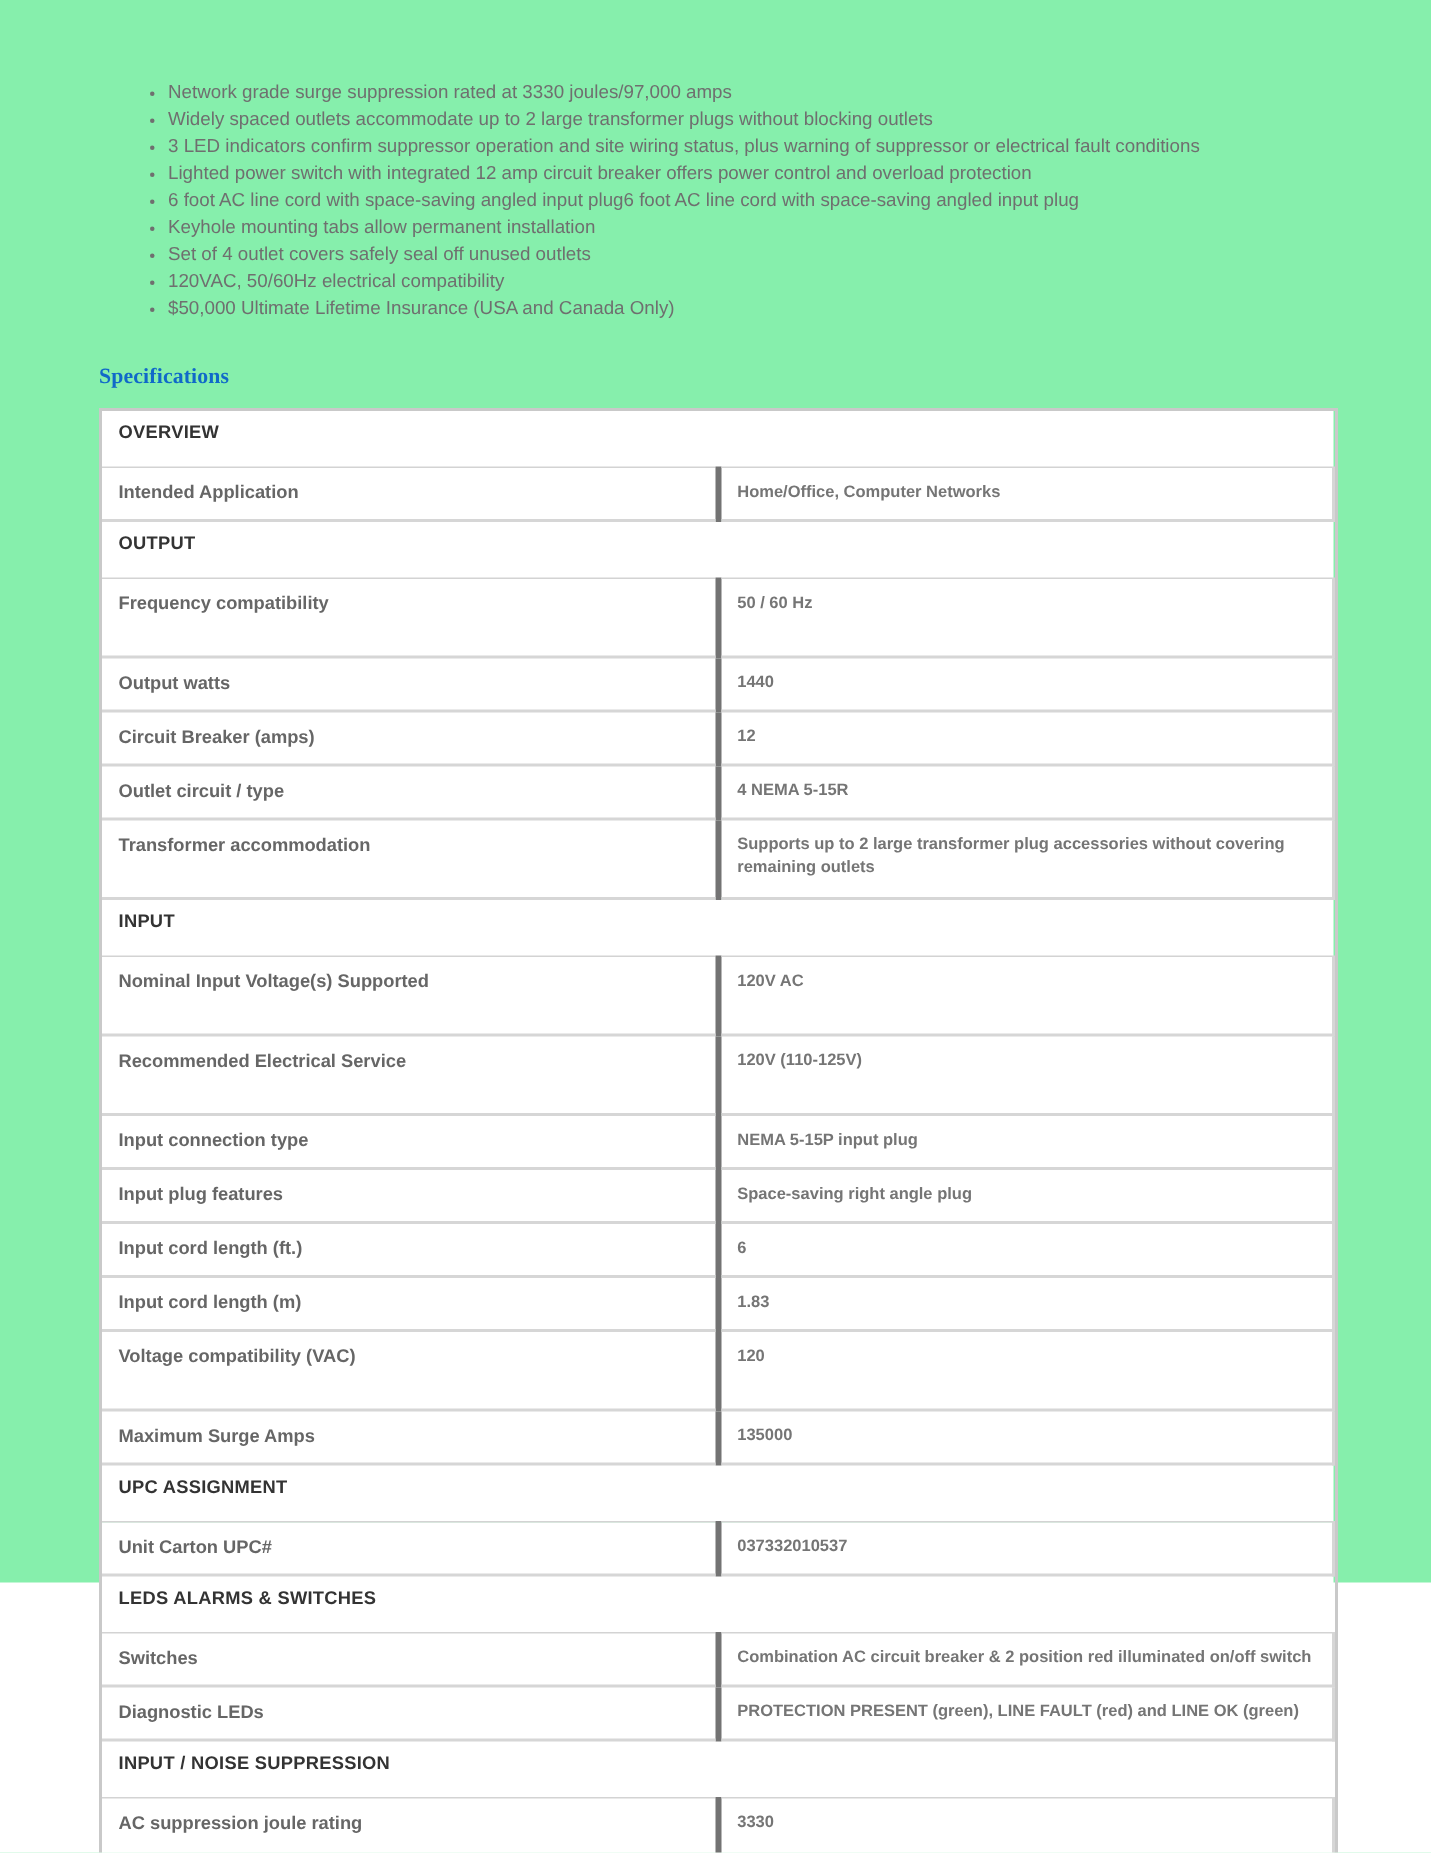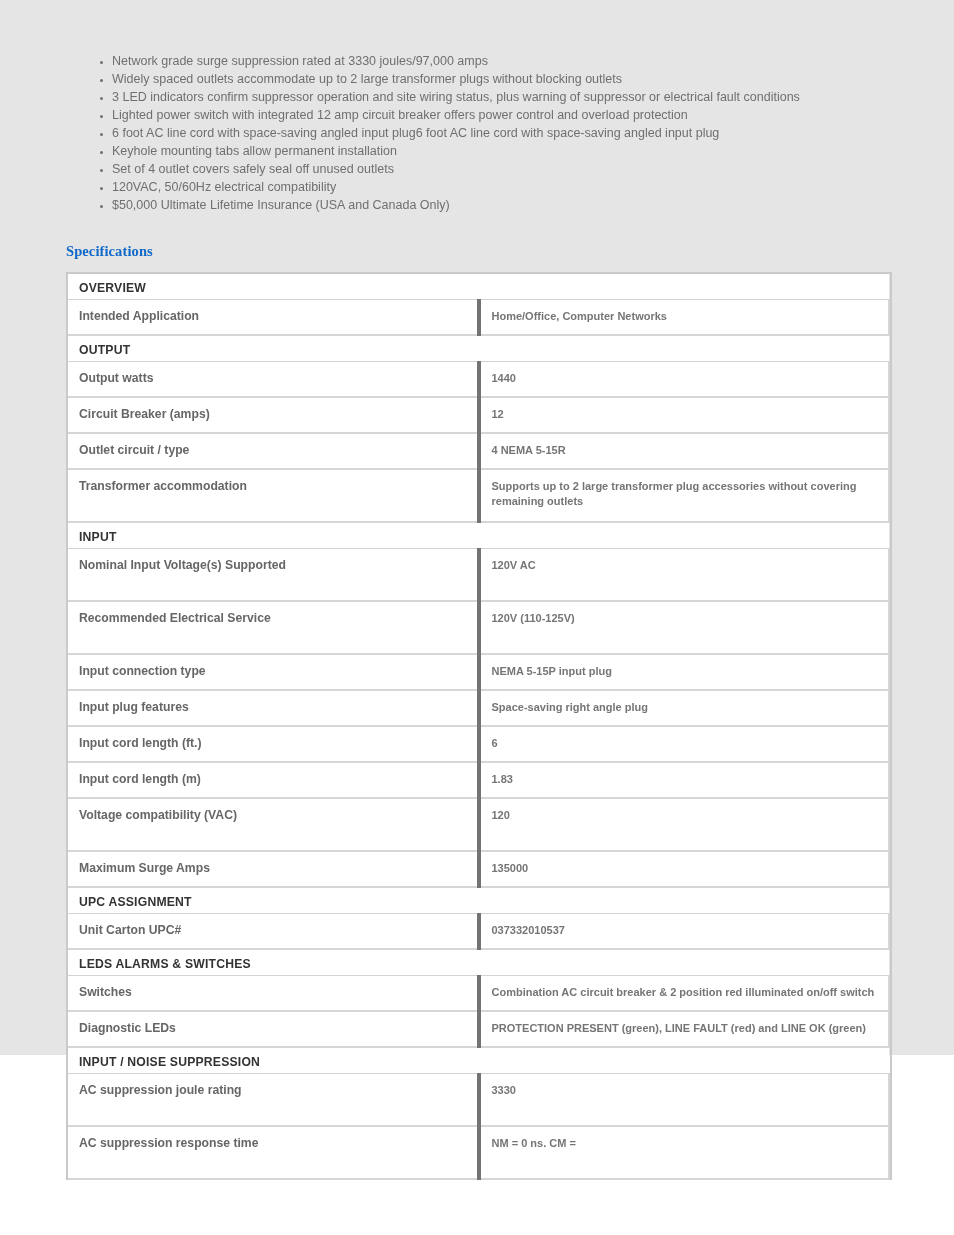--- a/index.html
+++ b/index.html
@@ -13,21 +13,21 @@
     height: 1235px;
     overflow: hidden;
     font-family: "Liberation Sans", sans-serif;
     -webkit-font-smoothing: antialiased;
   }
 
   .page {
     position: relative;
     width: 954px;
     height: 1055px;
-    background: #e5e5e5;
+    background: #86efac;
   }
 
   
   .features {
     position: absolute;
     left: 98px;
     top: 52px;
     width: 790px;
     margin: 0;
     padding: 0;
@@ -77,21 +77,21 @@
   }
 
   .spec-rows {
     width: 100%;
     border-collapse: collapse;
     table-layout: fixed;
   }
 
   
   tr.group-row > td {
-    padding: 7px 0 4px 11px;
+    padding: 7px 0 16px 11px;
     font-size: 12.2px;
     font-weight: bold;
     color: #333333;
     letter-spacing: 0.2px;
     border-bottom: 1px solid #d3d3d3;
     background: #ffffff;
   }
 
   
   tr.data-row > td {
@@ -149,20 +149,24 @@
             <td colspan="2">OVERVIEW</td>
           </tr>
           <tr class="data-row">
             <td class="spec-label">Intended Application</td>
             <td class="spec-value">Home/Office, Computer Networks</td>
           </tr>
           <tr class="group-row">
             <td colspan="2">OUTPUT</td>
           </tr>
           <tr class="data-row">
+            <td class="spec-label tall">Frequency compatibility</td>
+            <td class="spec-value tall">50 / 60 Hz</td>
+          </tr>
+          <tr class="data-row">
             <td class="spec-label">Output watts</td>
             <td class="spec-value">1440</td>
           </tr>
           <tr class="data-row">
             <td class="spec-label">Circuit Breaker (amps)</td>
             <td class="spec-value">12</td>
           </tr>
           <tr class="data-row">
             <td class="spec-label">Outlet circuit / type</td>
             <td class="spec-value">4 NEMA 5-15R</td>

